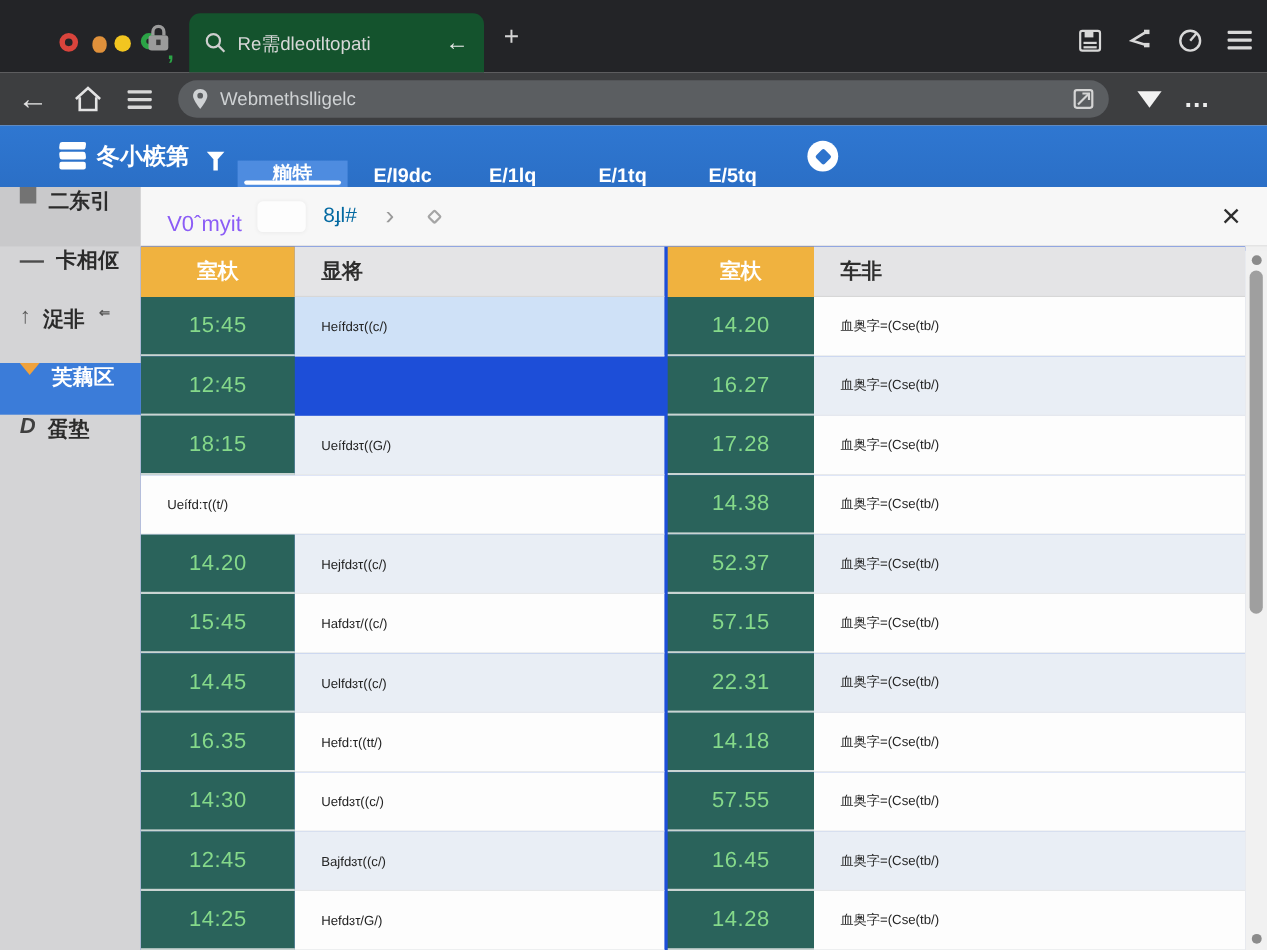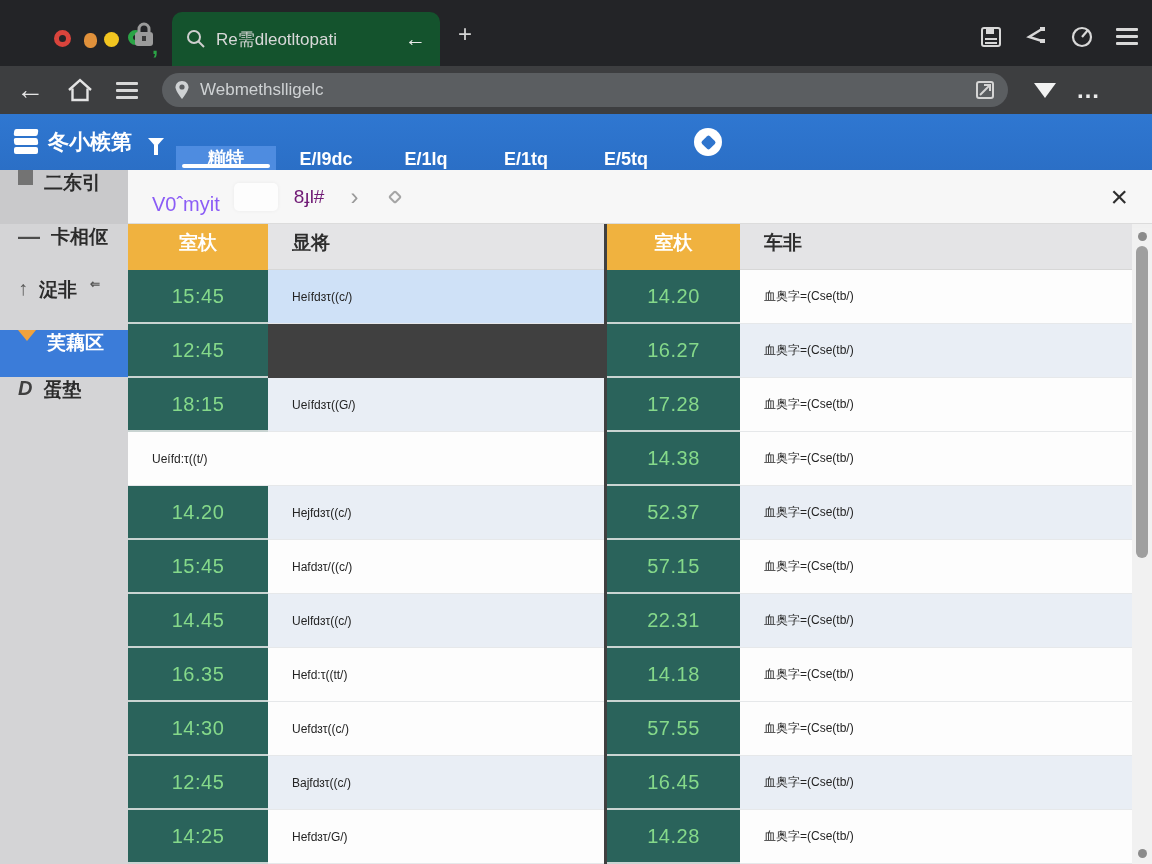--- a/index.html
+++ b/index.html
@@ -26,21 +26,21 @@
   .navbar{position:absolute;left:0;top:66px;width:1152px;height:48px;background:#3d3e40;display:flex;align-items:center;}
   .nav-back{color:#e3e3e3;font-size:28px;margin-left:16px;font-weight:bold;}
   .nav-home{margin-left:22px;}
   .nav-menu{margin-left:22px;}
   .urlpill{margin-left:24px;width:846px;height:34px;background:#5b5e61;border-radius:17px;display:flex;align-items:center;padding:0 12px;gap:10px;}
   .urlpill .urltext{color:#cfd2d4;font-size:17px;flex:1;white-space:nowrap;overflow:hidden;}
   .nav-tri{width:0;height:0;border-left:11px solid transparent;border-right:11px solid transparent;border-top:15px solid #f2f2f2;margin-left:26px;}
   .nav-dots{color:#ededed;font-size:24px;letter-spacing:2px;margin-left:20px;font-weight:bold;}
 
   
-  .apphdr{position:absolute;left:0;top:114px;width:1152px;height:56px;background:linear-gradient(#2f77d1,#2b6fc6);display:flex;align-items:stretch;}
+  .apphdr{position:absolute;left:0;top:114px;width:1152px;height:56px;background:linear-gradient(#2f77d1,#2b6fc6);display:flex;align-items:stretch;padding-left:40px;}
   .brandwrap{display:flex;align-items:center;gap:10px;padding-left:14px;width:176px;}
   .logo{width:24px;height:26px;position:relative;}
   .logo span{position:absolute;left:0;width:24px;height:7px;background:#fff;border-radius:2px;}
   .logo span:nth-child(1){top:0;transform:skewX(-8deg);}
   .logo span:nth-child(2){top:9px;transform:skewX(6deg);}
   .logo span:nth-child(3){top:18px;}
   .brand{color:#fff;font-size:21px;font-weight:bold;white-space:nowrap;}
   .funnel{width:0;height:0;border-left:8px solid transparent;border-right:8px solid transparent;border-top:9px solid #fff;position:relative;margin-left:6px;}
   .funnel:after{content:"";position:absolute;left:-2px;top:-2px;width:4px;height:10px;background:#fff;}
   .apptabs{display:flex;align-items:flex-end;}
@@ -58,26 +58,26 @@
   .sb-square{width:15px;height:15px;background:#737373;}
   .sb-dash{color:#4c4c4c;font-size:22px;font-weight:bold;}
   .sb-up{color:#5a5a5a;font-size:20px;font-weight:bold;}
   .sb-tri{width:0;height:0;border-left:9px solid transparent;border-right:9px solid transparent;border-top:11px solid #f0a23c;}
   .sb-d{color:#3f3f3f;font-size:20px;font-weight:bold;font-style:italic;}
   .sb-suffix{font-size:12px;color:#555;margin-left:2px;}
 
   .crumbbar{position:absolute;left:128px;top:170px;width:1024px;height:54px;background:#f7f7f7;border-bottom:1px solid #dcdcdc;display:flex;align-items:center;}
   .crumb-title{color:#8b5cf6;font-size:20px;margin-left:24px;margin-top:16px;}
   .crumb-badge{width:44px;height:28px;background:#fdfdfd;border-radius:5px;margin-left:14px;box-shadow:0 0 4px rgba(0,0,0,0.05);}
-  .crumb-sec{color:#701a75;font-size:19px;margin-left:16px;}
+  .crumb-sec{color:#0369a1;font-size:19px;margin-left:16px;}
   .crumb-chev{color:#9a9a9a;font-size:24px;margin-left:26px;}
   .crumb-dia{width:10px;height:10px;border:2px solid #a5a5a5;transform:rotate(45deg);margin-left:32px;border-radius:2px;}
   .crumb-close{margin-left:auto;margin-right:24px;color:#2e2e2e;font-size:30px;line-height:26px;}
 
-  .panels{position:absolute;left:128px;top:224px;width:1004px;height:640px;display:flex;overflow:hidden;background:#404040;align-items:flex-end;}
+  .panels{position:absolute;left:128px;top:224px;width:1004px;height:640px;display:flex;overflow:hidden;background:#1d4ed8;}
   .panel{display:flex;flex-direction:column;}
   .panel.left{width:476px;}
   .panel.right{width:525px;margin-left:3px;}
   .thead{display:flex;height:54px;}
   .th-time{background:#f0b23f;color:#fff;font-size:19px;font-weight:bold;display:flex;align-items:center;justify-content:center;}
   .panel.left .th-time,.panel.left .time{width:140px;}
   .panel.right .th-time,.panel.right .time{width:133px;}
   .th-label{flex:1;background:#e4e4e6;color:#2e2e2e;font-size:19px;font-weight:bold;display:flex;align-items:center;padding-left:24px;border-bottom:1px solid #d7d7d7;}
   .trow{display:flex;height:54px;}
   .time{background:#2a635b;color:#85d98a;font-size:20px;display:flex;align-items:center;justify-content:center;border-bottom:2px solid #c9d4d2;letter-spacing:0.5px;}

